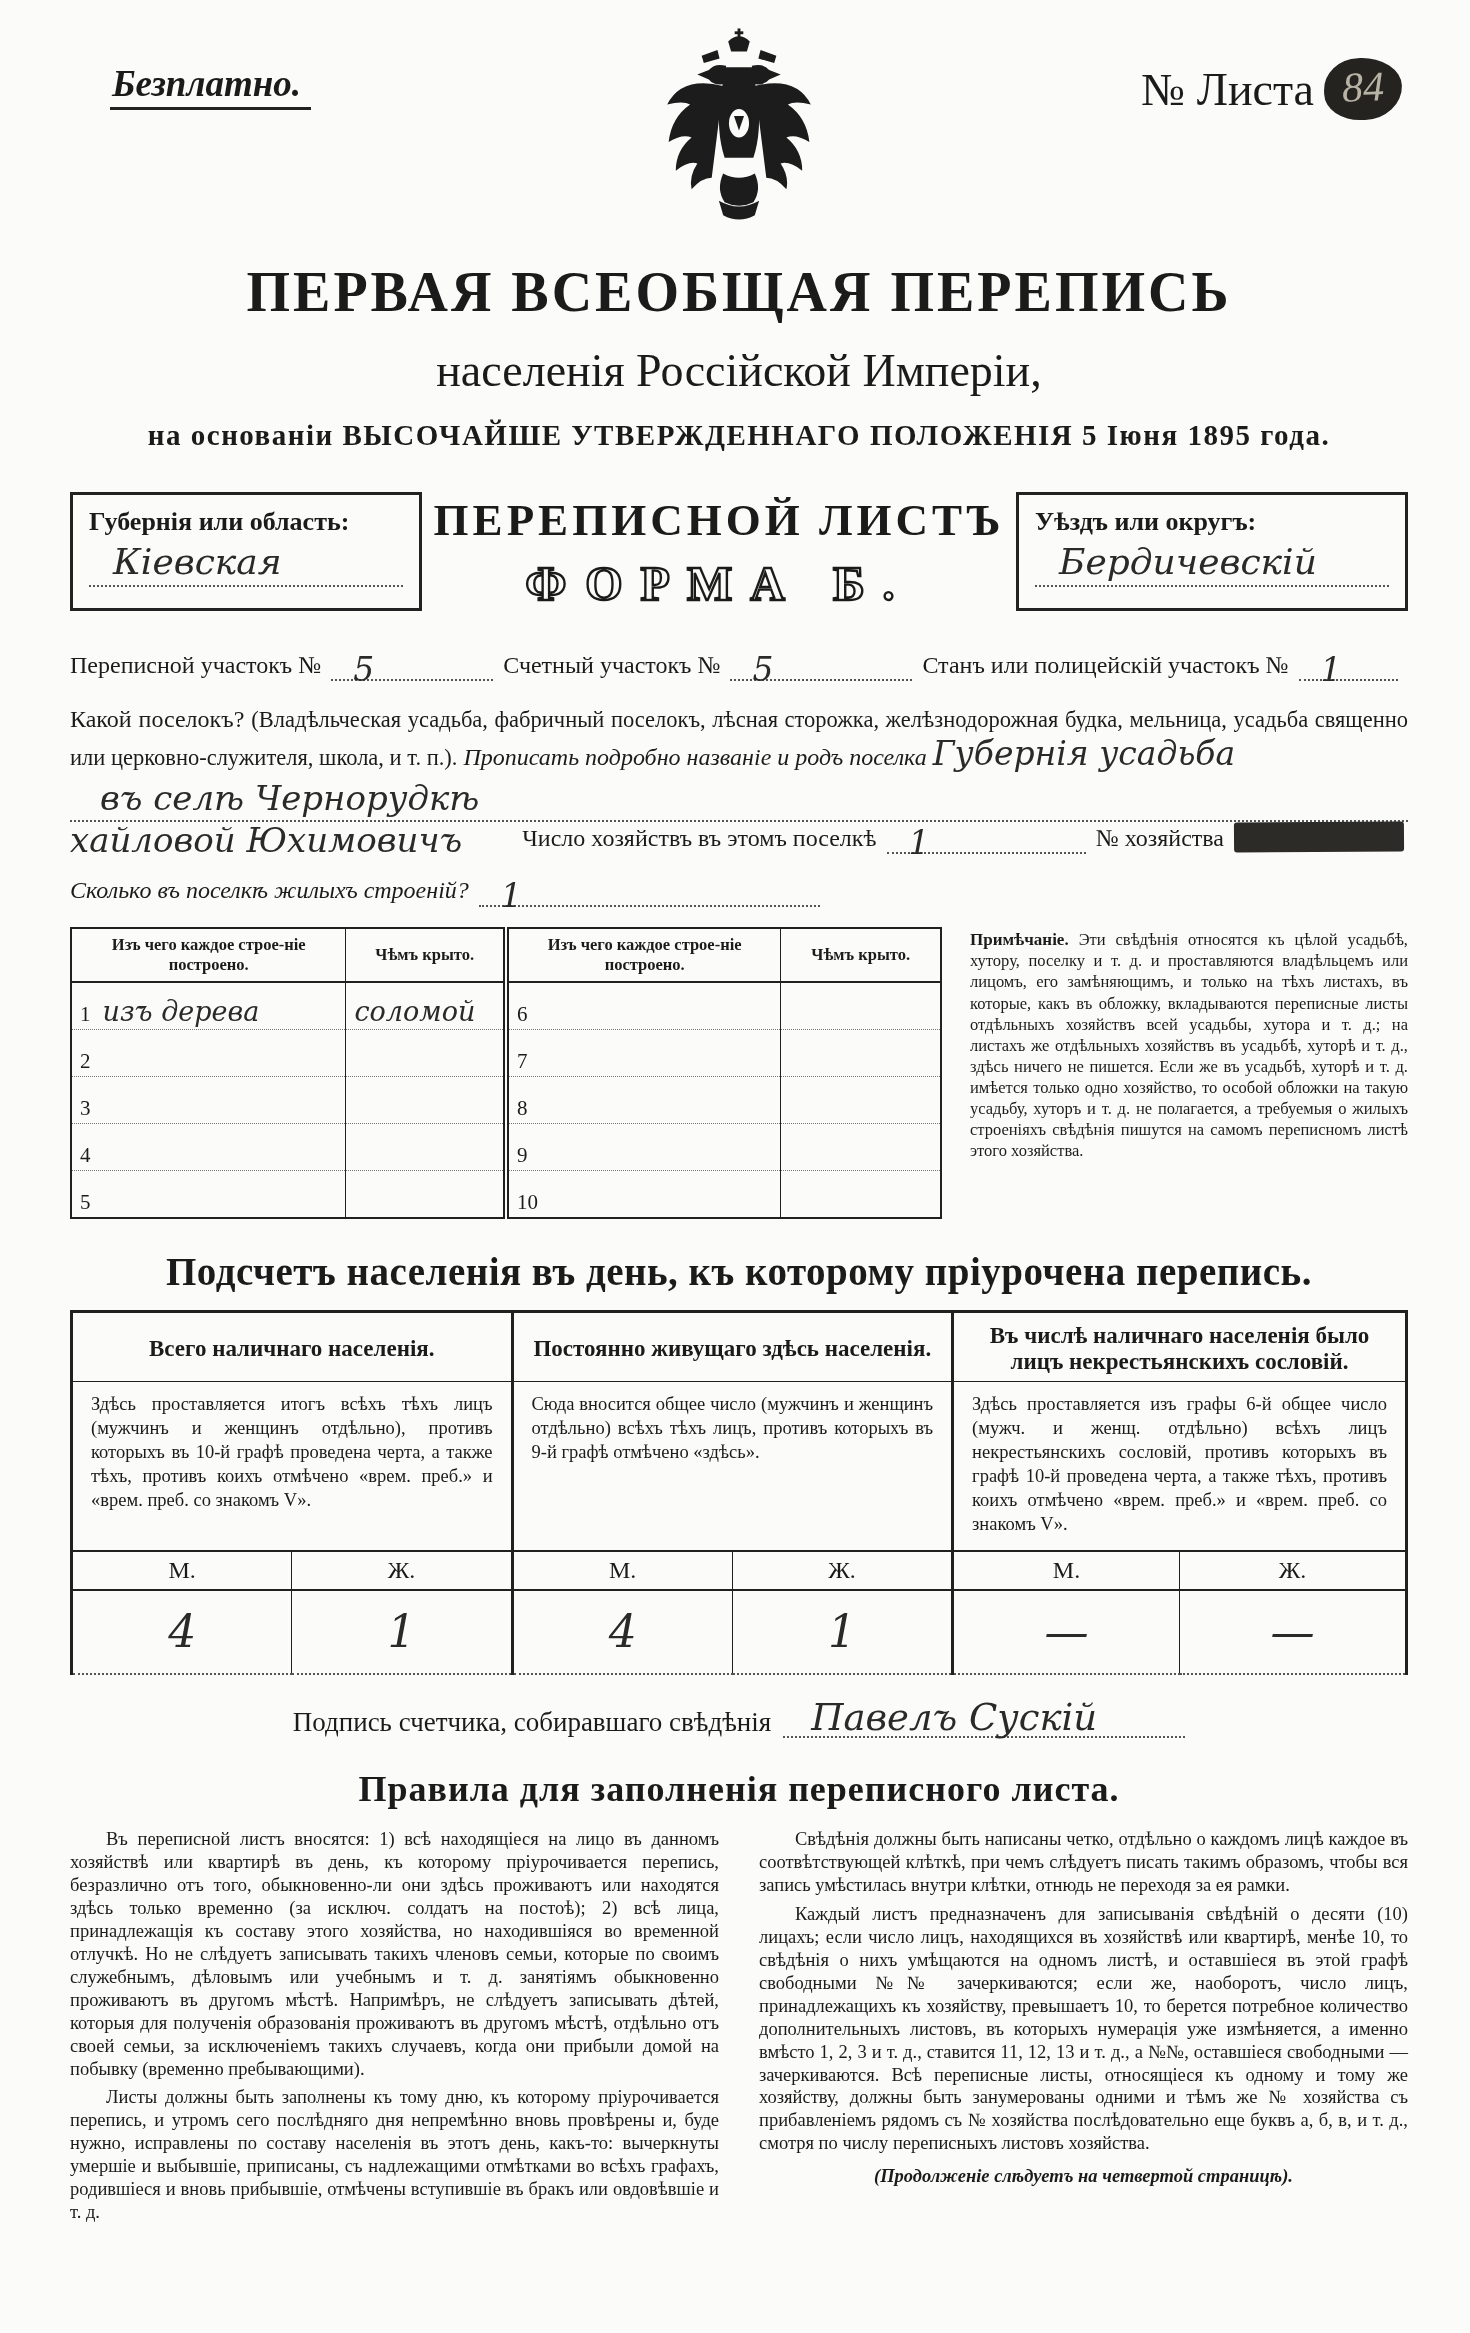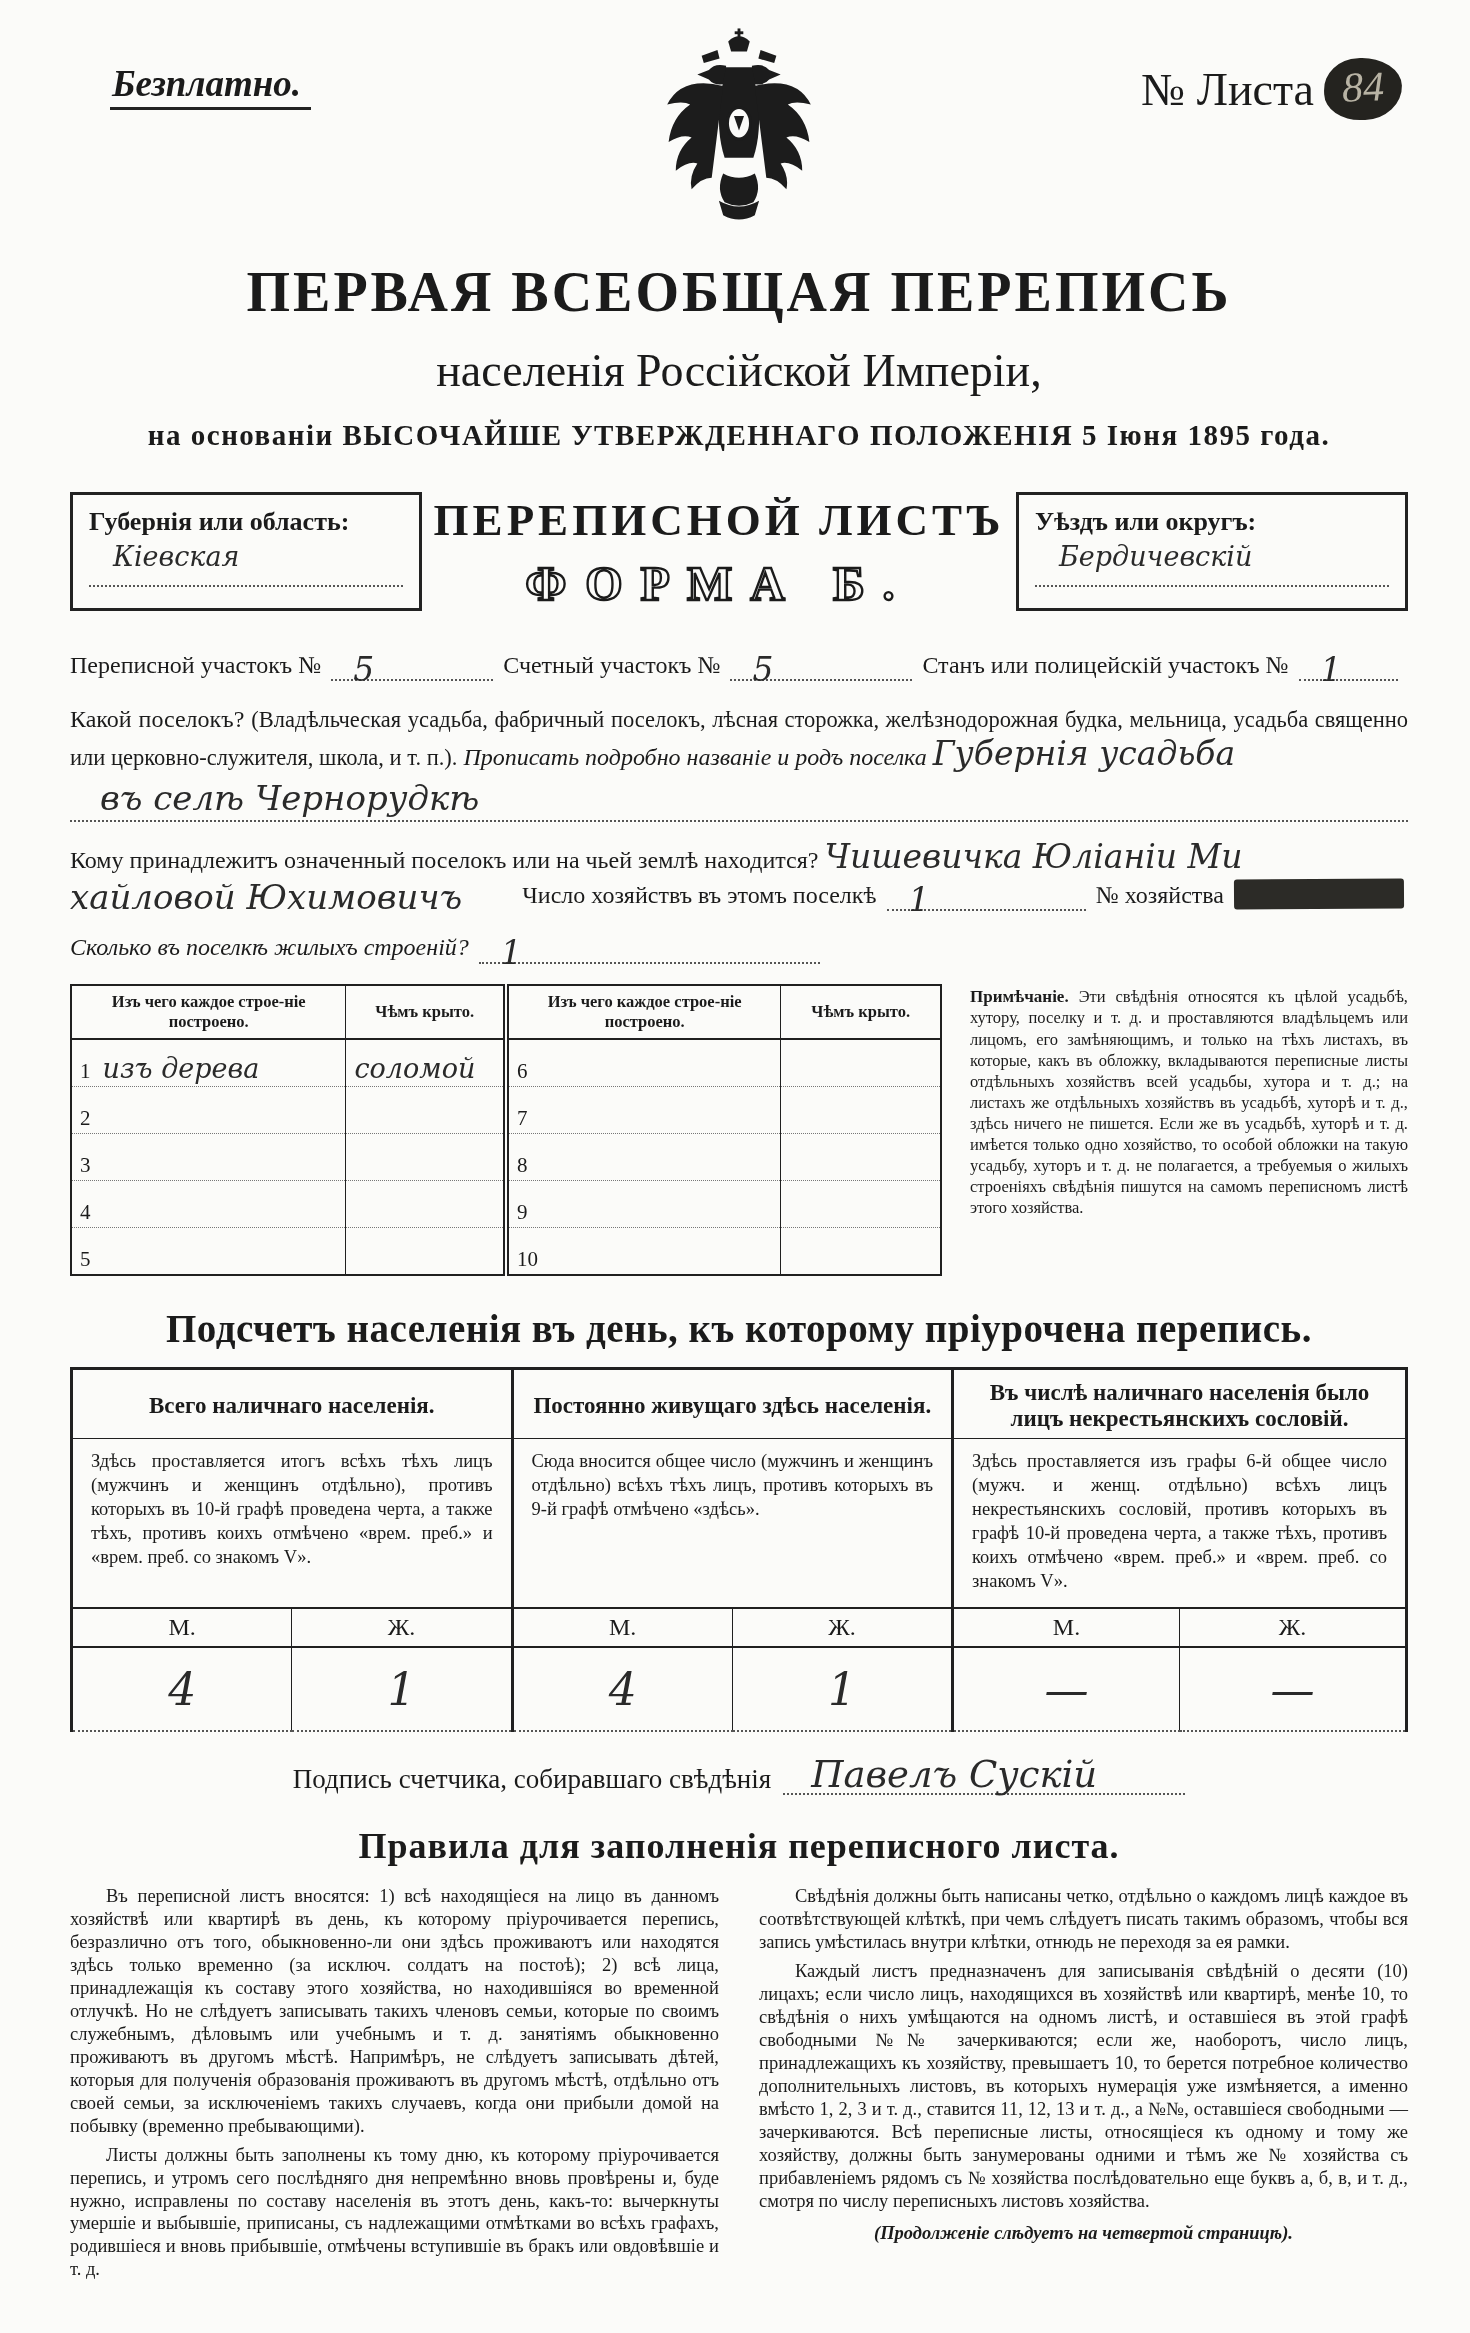--- a/index.html
+++ b/index.html
@@ -19,21 +19,21 @@
 
   
   .t1{text-align:center;font-size:56px;font-weight:bold;letter-spacing:3px;margin-top:26px;}
   .t2{text-align:center;font-size:46px;margin-top:20px;}
   .t3{text-align:center;font-size:29px;font-weight:bold;letter-spacing:1.5px;margin-top:22px;}
 
   
   .boxes{display:flex;margin-top:40px;align-items:stretch;}
   .hbox{border:3px solid #222;padding:12px 16px 8px;box-sizing:border-box;}
   .hbox .lab{font-size:26px;font-weight:bold;white-space:nowrap;}
-  .hbox .val{display:block;border-bottom:2px dotted #555;margin-top:4px;padding:0 8px 2px 24px;font-size:27px;min-height:42px;}
+  .hbox .val{display:block;border-bottom:2px dotted #555;margin-top:4px;padding:0 8px 2px 24px;font-size:36px;min-height:42px;}
   .hbox.left{width:352px;}
   .hbox.right{width:392px;}
   .ctr{flex:1;text-align:center;padding-top:2px;}
   .ctr .ct1{font-size:45px;font-weight:bold;letter-spacing:4px;}
   .forma{font-size:48px;font-weight:bold;letter-spacing:18px;margin-top:10px;color:#1b1b1b;}
   @supports ((-webkit-text-stroke:2px #000)){
     .forma{color:rgba(0,0,0,0);-webkit-text-stroke:2.4px #1b1b1b;}
   }
 
   
@@ -157,24 +157,20 @@
   <div class="para mt2">
     <span>Какой поселокъ?</span>
     <span class="parn">(Владѣльческая усадьба, фабричный поселокъ, лѣсная сторожка, желѣзнодорожная будка, мельница, усадьба священно или церковно-служителя, школа, и т. п.).</span>
     <span class="ital">Прописать подробно названіе и родъ поселка</span>
     <span class="hw hwinline">Губернія усадьба</span>
   </div>
   <div class="hwline">
     <span class="hw">въ селѣ Чернорудкѣ</span>
   </div>
 
-  <div class="para mt2">
-    <span>Кому принадлежитъ означенный поселокъ или на чьей землѣ находится?</span>
-    <span class="hw hwinline">Чишевичка Юліаніи Ми</span>
-  </div>
   <div class="fline">
     <span class="hw hwinline" style="font-size:34px;">хайловой Юхимовичъ</span>
     <span style="width:60px;"></span>
     <span>Число хозяйствъ въ этомъ поселкѣ</span>
     <span class="dots grow">
         <span class="hw hv">1</span>
       </span>
     <span>№ хозяйства</span>
     <span class="blackout"></span>
   </div>

